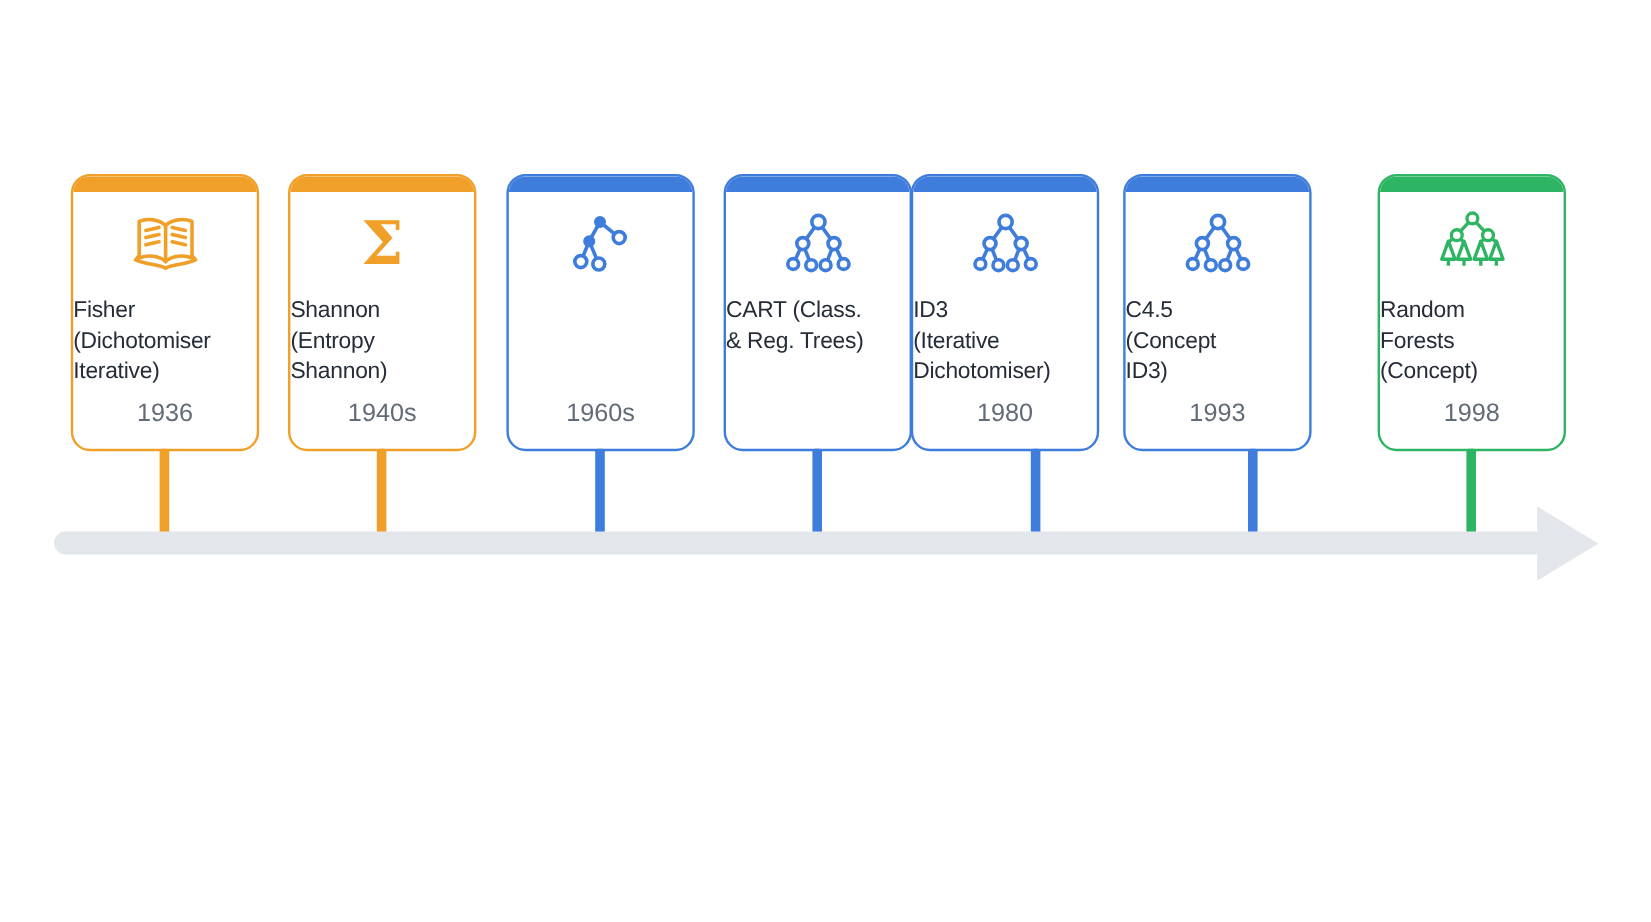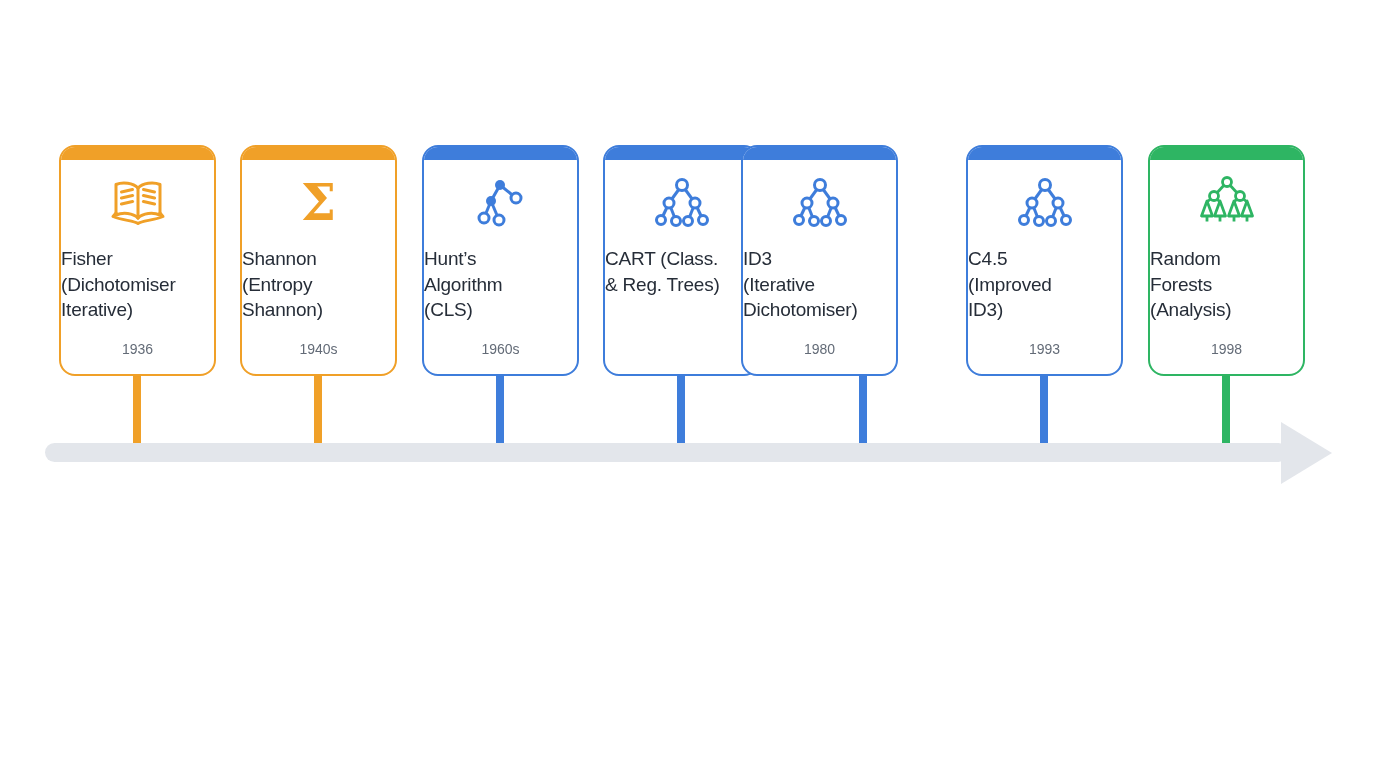--- a/index.html
+++ b/index.html
@@ -49,21 +49,21 @@
     text-align: left;
     font-size: 19px;
     line-height: 25.5px;
     font-weight: 400;
     color: #262d38;
     letter-spacing: -0.2px;
   }
   .spacer { flex: 1 1 auto; }
   .year {
     text-align: center;
-    font-size: 14px;
+    font-size: 21px;
     font-weight: 400;
     color: #636b77;
     padding-bottom: 17px;
   }
   
   .stem {
     position: absolute;
     top: 374px;
     width: 8px;
     height: 74px;
@@ -147,25 +147,20 @@
             <path d="M17 26 L10 43"></path>
             <path d="M17 26 L25 45"></path>
         </g>
         <circle cx="26" cy="10" r="5" fill="currentColor"></circle>
         <circle cx="17" cy="26" r="5" fill="currentColor"></circle>
         <circle cx="42" cy="23" r="5" fill="#fff" stroke="currentColor" stroke-width="3"></circle>
         <circle cx="10" cy="43" r="5" fill="#fff" stroke="currentColor" stroke-width="3"></circle>
         <circle cx="25" cy="45" r="5" fill="#fff" stroke="currentColor" stroke-width="3"></circle>
       </svg>
     </div>
-    <div class="title">
-      <div>Hunt’s</div>
-      <div>Algorithm</div>
-      <div>(CLS)</div>
-    </div>
     <div class="spacer"></div>
     <div class="year">1960s</div>
   </div>
 
   <div class="card c-blue" style="left:603px">
     <div class="card-header"></div>
     <div class="icon-box">
       <svg width="56" height="56" viewBox="0 0 56 56">
         <g stroke="currentColor" stroke-width="3" fill="none">
           <path d="M28 10 L15 28"></path>
@@ -186,21 +181,21 @@
         </g>
       </svg>
     </div>
     <div class="title">
       <div>CART (Class.</div>
       <div>&amp; Reg. Trees)</div>
     </div>
     <div class="spacer"></div>
   </div>
 
-  <div class="card c-blue" style="left:741px">
+  <div class="card c-blue" style="left:759px">
     <div class="card-header"></div>
     <div class="icon-box">
       <svg width="56" height="56" viewBox="0 0 56 56">
         <g stroke="currentColor" stroke-width="3" fill="none">
           <path d="M28 10 L15 28"></path>
             <path d="M28 10 L41 28"></path>
           <path d="M15 28 L7 45"></path>
             <path d="M15 28 L22 46"></path>
             <path d="M41 28 L34 46"></path>
             <path d="M41 28 L49 45"></path>
@@ -218,21 +213,21 @@
     </div>
     <div class="title">
       <div>ID3</div>
       <div>(Iterative</div>
       <div>Dichotomiser)</div>
     </div>
     <div class="spacer"></div>
     <div class="year">1980</div>
   </div>
 
-  <div class="card c-blue" style="left:966px">
+  <div class="card c-blue" style="left:936px">
     <div class="card-header"></div>
     <div class="icon-box">
       <svg width="56" height="56" viewBox="0 0 56 56">
         <g stroke="currentColor" stroke-width="3" fill="none">
           <path d="M28 10 L15 28"></path>
             <path d="M28 10 L41 28"></path>
           <path d="M15 28 L7 45"></path>
             <path d="M15 28 L22 46"></path>
             <path d="M41 28 L34 46"></path>
             <path d="M41 28 L49 45"></path>
@@ -243,21 +238,21 @@
             <circle cx="41" cy="28" r="5"></circle>
           <circle cx="7" cy="45" r="4.5"></circle>
             <circle cx="22" cy="46" r="4.5"></circle>
             <circle cx="34" cy="46" r="4.5"></circle>
             <circle cx="49" cy="45" r="4.5"></circle>
         </g>
       </svg>
     </div>
     <div class="title">
       <div>C4.5</div>
-      <div>(Improved</div>
+      <div>(Concept</div>
       <div>ID3)</div>
     </div>
     <div class="spacer"></div>
     <div class="year">1993</div>
   </div>
 
   <div class="card c-green" style="left:1148px">
     <div class="card-header"></div>
     <div class="icon-box">
       <svg width="56" height="58" viewBox="0 0 56 58">
@@ -280,21 +275,21 @@
         <g fill="#fff" stroke="currentColor" stroke-width="2.8">
           <circle cx="28" cy="8" r="4.5"></circle>
             <circle cx="15" cy="22" r="4.5"></circle>
             <circle cx="41" cy="22" r="4.5"></circle>
         </g>
       </svg>
     </div>
     <div class="title">
       <div>Random</div>
       <div>Forests</div>
-      <div>(Analysis)</div>
+      <div>(Concept)</div>
     </div>
     <div class="spacer"></div>
     <div class="year">1998</div>
   </div>
 
   <div class="stem stem-orange" style="left:133px"></div>
   <div class="stem stem-orange" style="left:314px"></div>
   <div class="stem stem-blue" style="left:496px"></div>
   <div class="stem stem-blue" style="left:677px"></div>
   <div class="stem stem-blue" style="left:859px"></div>

